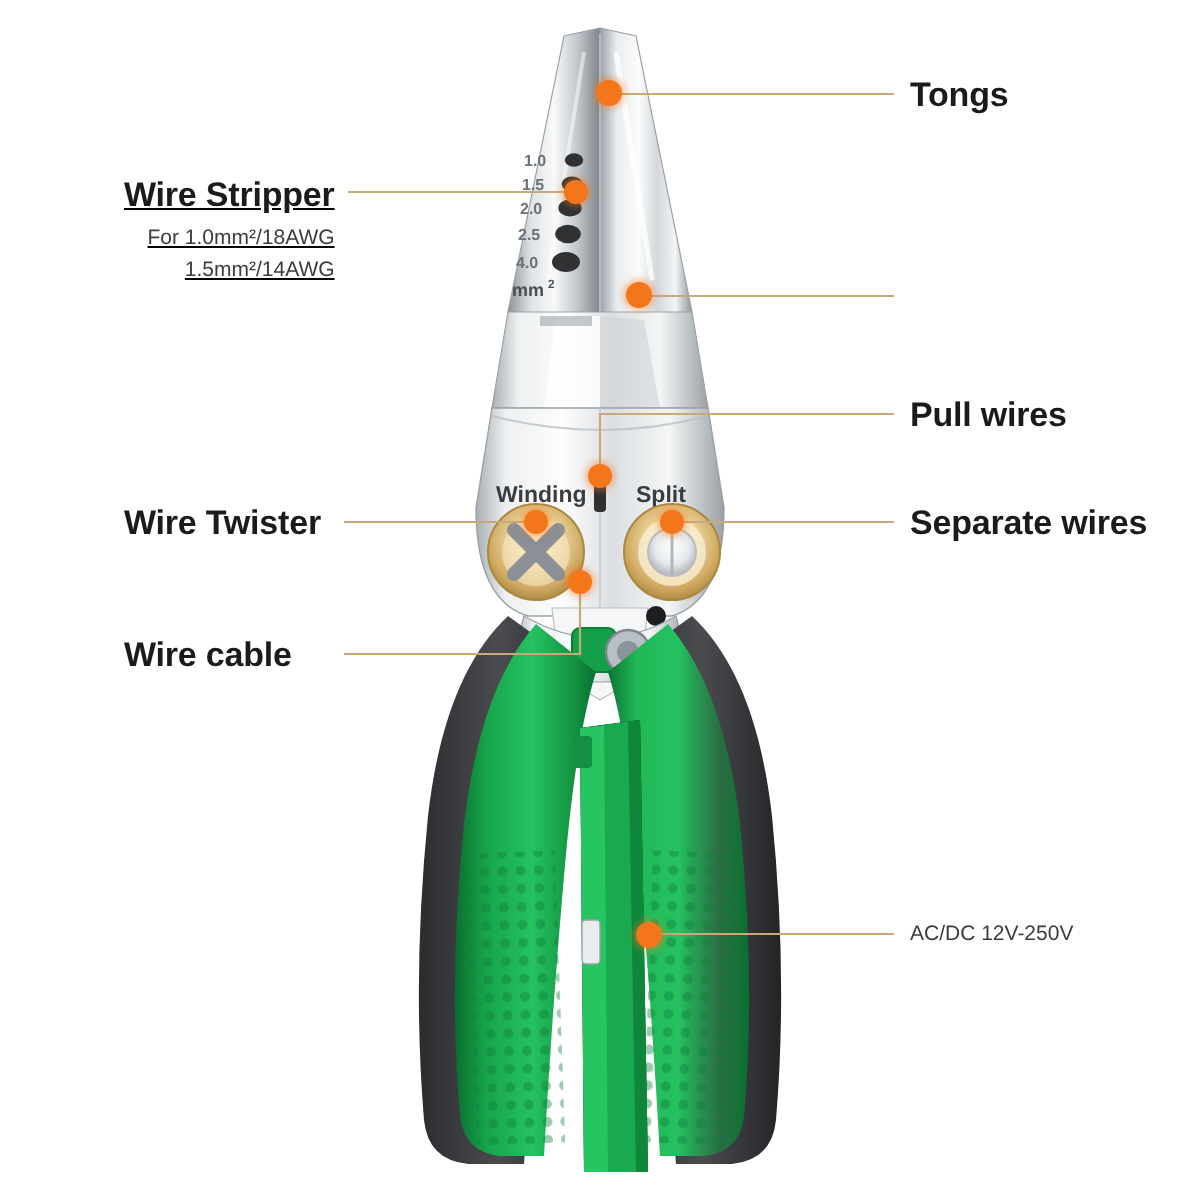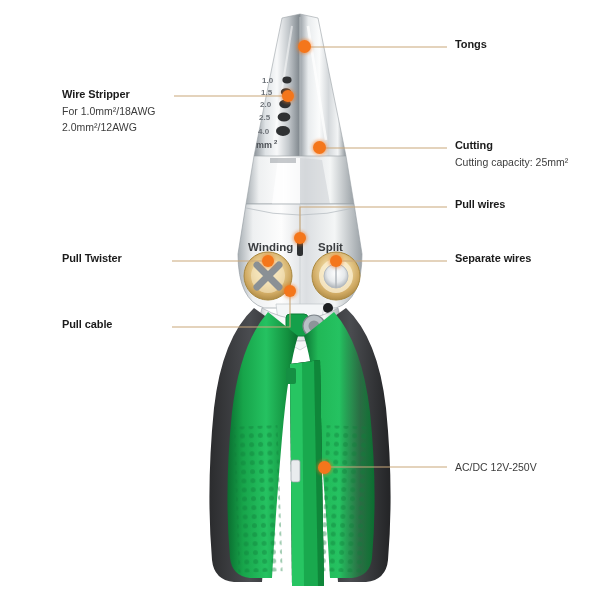--- a/index.html
+++ b/index.html
@@ -8,27 +8,27 @@
     background:#ffffff;
     font-family:"Liberation Sans", sans-serif;
     overflow:hidden;
     position:relative;
   }
   #stage{position:absolute;inset:0;width:600px;height:600px;}
 
   
   .anno{position:absolute;}
   .anno .title{
-    font-size:11px;font-weight:bold;color:#1b1b1b;
+    font-size:17px;font-weight:bold;color:#1b1b1b;
     letter-spacing:-0.1px;line-height:1.22;white-space:nowrap;
   }
   .anno .title.wrap{white-space:normal;width:120px;}
   .anno .sub{
     font-size:10.5px;color:#3c3c3c;line-height:1.52;
-    margin-top:3px;white-space:nowrap;
+    margin-top:3px;white-space:nowrap;text-align:right;
   }
 
   .dot{position:absolute;border-radius:50%;background:#f4761b;}
   .dot.glow{box-shadow:0 0 3px 1.5px rgba(244,118,27,.45);}
 
   svg.lines{position:absolute;left:0;top:0;width:600px;height:600px;}
   svg.tool{position:absolute;}
 </style>
 </head>
 <body>
@@ -201,44 +201,40 @@
   <div class="dot glow" style="left:294px;top:232px;width:12px;height:12px;"></div>
   <div class="dot glow" style="left:262px;top:255px;width:12px;height:12px;"></div>
   <div class="dot glow" style="left:330px;top:255px;width:12px;height:12px;"></div>
   <div class="dot glow" style="left:284px;top:285px;width:12px;height:12px;"></div>
   <div class="dot glow" style="left:318px;top:461px;width:13px;height:13px;"></div>
 
   <div class="anno" style="left:455px;top:38px;">
     <div class="title">Tongs</div>
   </div>
 
-  <div class="anno" style="left:62px;top:88px;">
+  <div class="anno" style="left:62px;top:88px;text-decoration:underline;">
     <div class="title">Wire Stripper</div>
     <div class="sub">For 1.0mm²/18AWG</div>
-    <div class="sub" style="margin-top:0">2.0mm²/12AWG</div>
-  </div>
-
-  <div class="anno" style="left:455px;top:139px;">
-    <div class="title">Cutting</div>
-    <div class="sub">Cutting capacity: 25mm²</div>
-  </div>
+    <div class="sub" style="margin-top:0">1.5mm²/14AWG</div>
+  </div>
+
 
   <div class="anno" style="left:455px;top:198px;">
     <div class="title">Pull wires</div>
   </div>
 
   <div class="anno" style="left:62px;top:252px;">
-    <div class="title">Pull Twister</div>
+    <div class="title">Wire Twister</div>
   </div>
 
   <div class="anno" style="left:455px;top:252px;">
     <div class="title">Separate wires</div>
   </div>
 
   <div class="anno" style="left:62px;top:318px;">
-    <div class="title">Pull cable</div>
+    <div class="title">Wire cable</div>
   </div>
 
   <div class="anno" style="left:455px;top:457px;">
     <div class="sub">AC/DC 12V-250V</div>
   </div>
 
 </div>
 
 </body></html>

